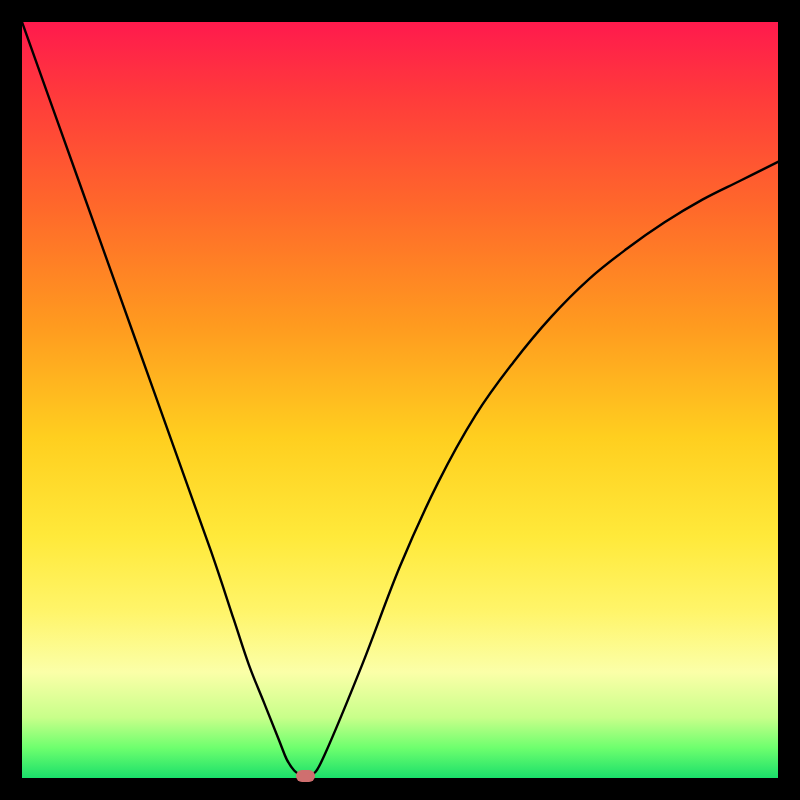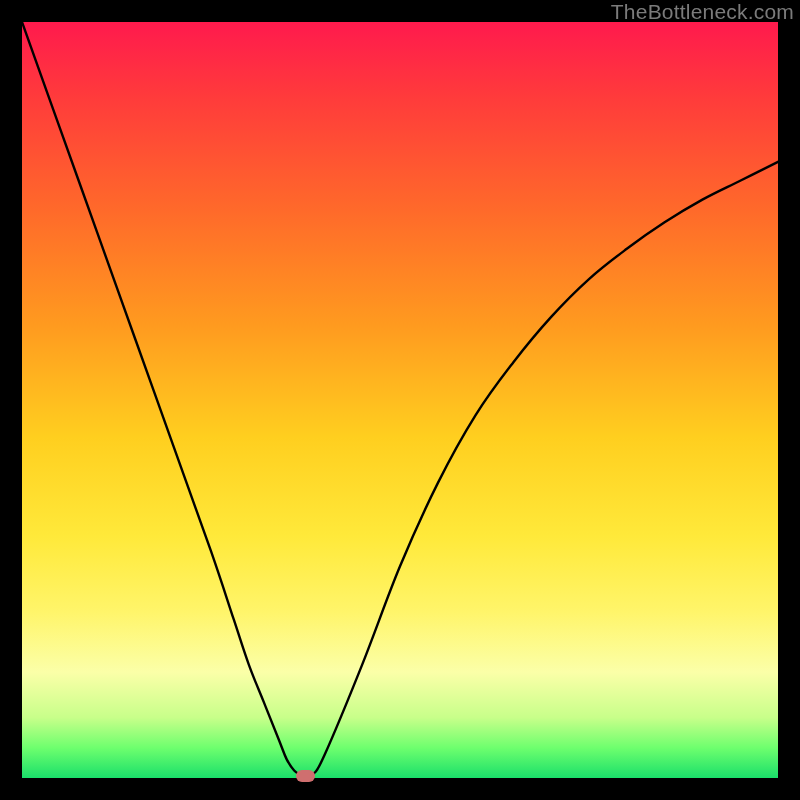--- a/index.html
+++ b/index.html
@@ -70,15 +70,14 @@
   <div class="plot-area">
 
     <svg class="plot-svg" viewBox="0 0 756 756" preserveAspectRatio="none">
       <path id="curve-path" d="M 0.00 0.00 C 6.80 19.05, 24.19 67.74, 37.80 105.84 C 51.41 143.94, 61.99 173.58, 75.60 211.68 C 89.21 249.78, 99.79 279.42, 113.40 317.52 C 127.01 355.62, 137.59 385.26, 151.20 423.36 C 164.81 461.46, 178.11 497.90, 189.00 529.20 C 199.89 560.50, 204.88 576.83, 211.68 597.24 C 218.48 617.65, 221.36 627.63, 226.80 642.60 C 232.24 657.57, 236.48 666.79, 241.92 680.40 C 247.36 694.01, 252.96 707.99, 257.04 718.20 C 261.12 728.41, 261.88 731.66, 264.60 737.10 C 267.32 742.54, 269.44 745.45, 272.16 748.44 C 274.88 751.43, 277.68 752.37, 279.72 753.73 C 281.76 755.09, 281.46 756.27, 283.50 756.00 C 285.54 755.73, 287.66 756.30, 291.06 752.22 C 294.46 748.14, 293.55 753.05, 302.40 733.32 C 311.25 713.59, 326.59 676.62, 340.20 642.60 C 353.81 608.58, 364.39 576.98, 378.00 544.32 C 391.61 511.66, 402.19 488.38, 415.80 461.16 C 429.41 433.94, 439.99 414.89, 453.60 393.12 C 467.21 371.35, 477.79 357.89, 491.40 340.20 C 505.01 322.51, 515.59 309.81, 529.20 294.84 C 542.81 279.87, 553.39 269.29, 567.00 257.04 C 580.61 244.79, 591.19 237.01, 604.80 226.80 C 618.41 216.59, 628.99 209.19, 642.60 200.34 C 656.21 191.49, 666.79 185.14, 680.40 177.66 C 694.01 170.18, 704.59 165.56, 718.20 158.76 C 731.81 151.96, 749.20 143.26, 756.00 139.86" fill="none" stroke="#000" stroke-width="2.4" stroke-linecap="round" stroke-linejoin="round"></path>
     </svg>
 
     <div id="marker" class="marker" style="left: 274px; top: 748px;"></div>
 
   </div>
 
-  <div class="watermark">TheBottleneck.com</div>
 
 </div>
 
 </body></html>

